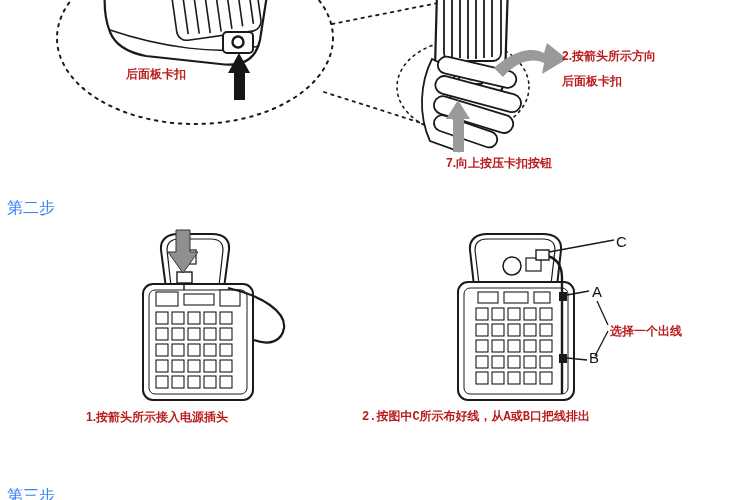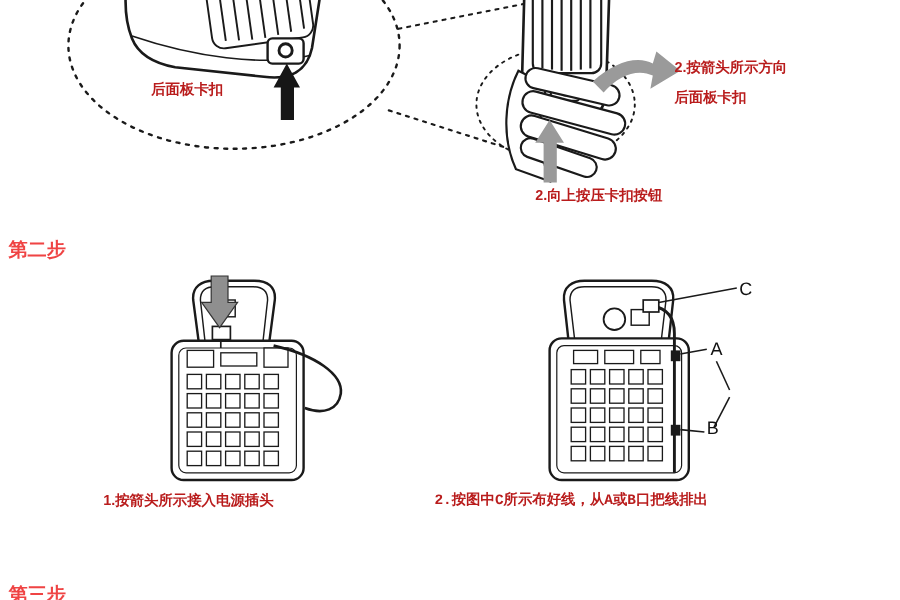--- a/index.html
+++ b/index.html
@@ -5,21 +5,21 @@
   * { margin:0; padding:0; box-sizing:border-box; }
   html,body { background:#ffffff; }
   .page {
     position:relative; width:750px; height:500px; overflow:hidden;
     background:#ffffff; color:#111;
     font-family:"Liberation Sans","DejaVu Sans",sans-serif;
   }
   .fig { position:absolute; overflow:visible; }
   .txt { position:absolute; font-weight:bold; font-size:12px; line-height:25px;
          color:#b91c1c; white-space:nowrap; }
-  .heading { position:absolute; font-weight:bold; font-size:16px; color:#ef4444; white-space:nowrap; }
+  .heading { position:absolute; font-weight:normal; font-size:16px; color:#3b82f6; white-space:nowrap; }
   .port { position:absolute; font-weight:400; font-size:15px; color:#111; }
 </style>
 </head>
 <body>
 
 <div class="page">
 
   <svg class="fig" style="left:0; top:0;" width="750" height="500" viewBox="0 0 750 500">
     <line x1="332" y1="24" x2="443" y2="2" stroke="#1a1a1a" stroke-width="1.8" stroke-dasharray="2.5 5" stroke-linecap="round"></line>
     <line x1="324" y1="92" x2="437" y2="128" stroke="#1a1a1a" stroke-width="1.8" stroke-dasharray="2.5 5" stroke-linecap="round"></line>
@@ -78,21 +78,21 @@
     </g>
     <path fill="#9a9a9a" d="M 114,113 C 132,96 152,91 164,98 L 167,88 L 187,104 L 162,119 L 164,108 C 152,102 136,107 123,122 Z"></path>
     <polygon fill="#9a9a9a" points="78,145 66,164 73,164 73,197 84,197 84,164 90,164"></polygon>
   </svg>
 
   <div class="txt" style="left:562px; top:44px;">
     <div>2.按箭头所示方向</div>
     <div>后面板卡扣</div>
   </div>
 
-  <div class="txt" style="left:446px; top:151px;">2.向上按压卡扣按钮</div>
+  <div class="txt" style="left:446px; top:151px;">7.向上按压卡扣按钮</div>
 
   <div class="heading" style="left:7px; top:198px;">第二步</div>
 
   <svg class="fig" style="left:128px; top:228px;" width="185" height="178" viewBox="0 0 185 178">
     <defs>
       <g id="kgrid-c-row" stroke="#1a1a1a" stroke-width="1.1" fill="none">
         <rect x="28" width="12" height="12"></rect>
           <rect x="44" width="12" height="12"></rect>
         <rect x="60" width="12" height="12"></rect>
           <rect x="76" width="12" height="12"></rect>
@@ -170,18 +170,19 @@
       <line x1="117" y1="130" x2="137" y2="132"></line>
       <line x1="147" y1="73" x2="158" y2="97"></line>
       <line x1="145" y1="128" x2="158" y2="103"></line>
     </g>
   </svg>
 
   <div class="port" style="left:616px; top:233px;">C</div>
   <div class="port" style="left:592px; top:283px;">A</div>
   <div class="port" style="left:589px; top:349px;">B</div>
 
+  <div class="txt" style="left:610px; top:319px;">选择一个出线</div>
 
   <div class="txt" style="left:362px; top:405px;font-family:Liberation Mono, monospace;">2.按图中C所示布好线，从A或B口把线排出</div>
 
   <div class="heading" style="left:7px; top:486px;">第三步</div>
 
 </div>
 
 </body></html>

